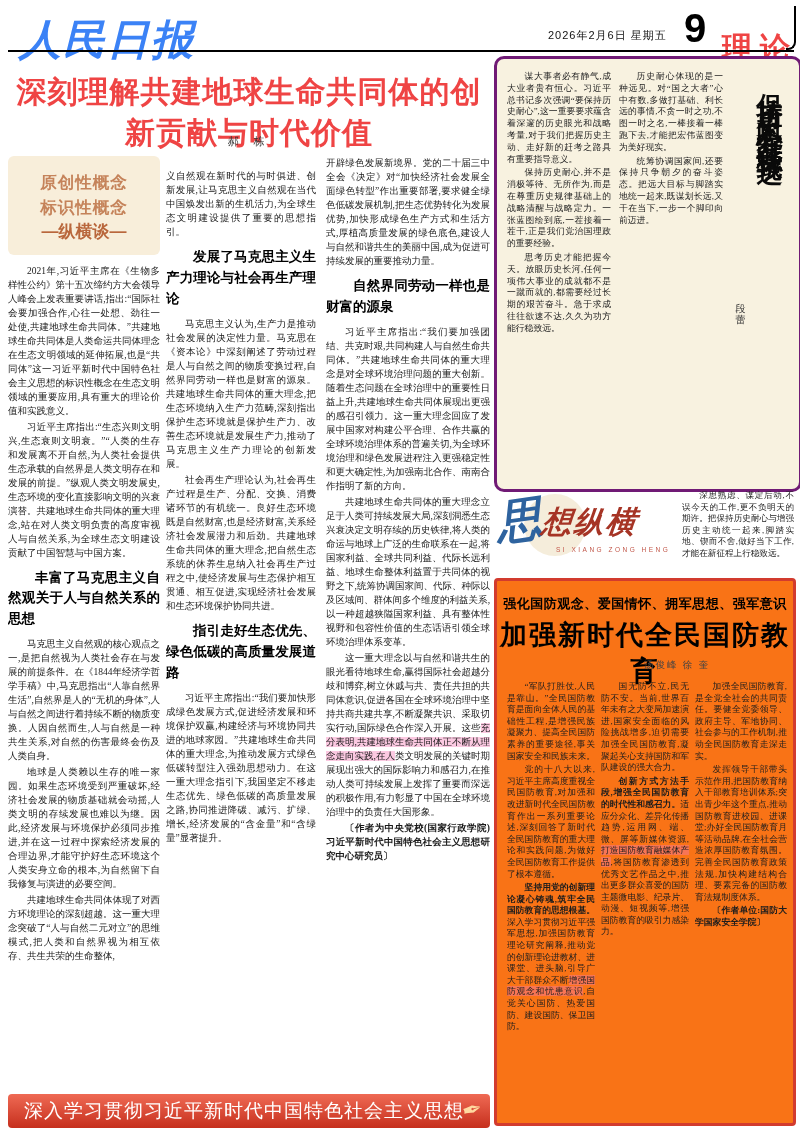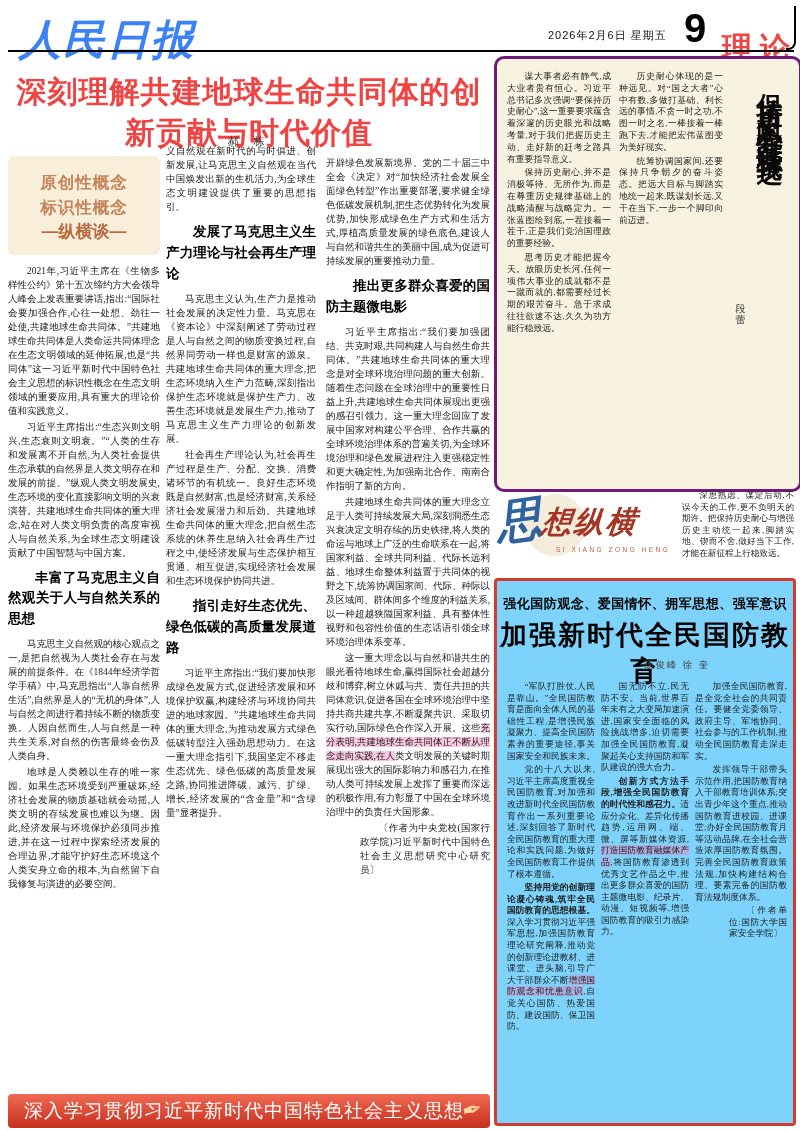--- a/index.html
+++ b/index.html
@@ -25,21 +25,21 @@
         letter-spacing:1px;}
   .main-author{left:8px;top:134px;width:482px;text-align:center;font-size:11px;
         color:#333;letter-spacing:6px;}
   
   .col{position:absolute;text-align:justify;font-size:9.5px;line-height:14px;
         overflow:hidden;color:#191919;}
   .para{text-indent:2em;margin:0 0 2px 0;}
   .noind{text-indent:0;}
   .sec-head{font-family:"Liberation Sans",sans-serif;font-weight:bold;
         font-size:13.5px;line-height:1.55;margin:8px 0 7px 0;text-indent:2em;color:#000;}
-  .attr{font-weight:normal;margin-left:34px;}
+  .attr{font-weight:bold;}
   .hl{background:rgba(246,120,180,.40);}
   
   .kickbox{background:#f8eeda;border-radius:6px;text-align:center;
         padding:14px 0 16px 0;margin-bottom:9px;}
   .kickline{font-size:16.5px;font-weight:bold;color:#c5835a;letter-spacing:1px;
         line-height:1.5;font-family:"Liberation Sans",sans-serif;}
   .kicktalk{font-size:17px;font-weight:bold;color:#b9673c;margin-top:5px;
         font-family:"Liberation Sans",sans-serif;}
   
   .creambox{left:494px;top:56px;width:302px;height:430px;background:#f8f2e0;
@@ -57,21 +57,21 @@
         border-radius:50%;background:#f0e3c8;opacity:.65;}
   .sxchar1{position:absolute;left:2px;top:0px;font-size:46px;font-weight:bold;
         font-style:italic;color:#2e639f;transform:rotate(-8deg);}
   .sxrest{position:absolute;left:48px;top:12px;font-size:30px;font-weight:bold;
         font-style:italic;color:#a63425;transform:skewX(-6deg);letter-spacing:2px;}
   .sxpinyin{position:absolute;left:62px;top:56px;font-size:6.5px;color:#c2584b;
         letter-spacing:2.5px;font-family:"Liberation Sans",sans-serif;}
   .tailtext{left:682px;top:490px;width:112px;height:82px;font-size:8.6px;
         line-height:11.6px;text-align:justify;overflow:hidden;color:#222;}
   
-  .redbox{left:494px;top:578px;width:296px;height:542px;background:#7dd3fc;
+  .redbox{left:494px;top:578px;width:296px;height:542px;background:#f97316;
         border:3px solid #d23b2e;border-radius:4px;}
   .dkicker{position:absolute;left:0;top:14px;width:100%;text-align:center;
         font-size:13px;font-weight:bold;font-family:"Liberation Sans",sans-serif;
         color:#000;letter-spacing:.5px;}
   .dheadline{position:absolute;left:0;top:36px;width:100%;text-align:center;
         font-size:27px;font-weight:bold;letter-spacing:2px;color:#000;
         font-family:"Liberation Serif",serif;}
   .dbyline{position:absolute;left:0;top:78px;width:100%;text-align:center;
         font-size:9.5px;color:#444;letter-spacing:2px;padding-left:32px;}
   .dcol{position:absolute;top:100px;height:426px;overflow:hidden;
@@ -103,34 +103,35 @@
   <div class="kickbox">
     <div class="kickline">原创性概念</div>
     <div class="kickline">标识性概念</div>
     <div class="kicktalk">—纵横谈—</div>
   </div>
   <div class="para">2021年,习近平主席在《生物多样性公约》第十五次缔约方大会领导人峰会上发表重要讲话,指出:“国际社会要加强合作,心往一处想、劲往一处使,共建地球生命共同体。”共建地球生命共同体是人类命运共同体理念在生态文明领域的延伸拓展,也是“共同体”这一习近平新时代中国特色社会主义思想的标识性概念在生态文明领域的重要应用,具有重大的理论价值和实践意义。</div>
   <div class="para">习近平主席指出:“生态兴则文明兴,生态衰则文明衰。”“人类的生存和发展离不开自然,为人类社会提供生态承载的自然界是人类文明存在和发展的前提。”纵观人类文明发展史,生态环境的变化直接影响文明的兴衰演替。共建地球生命共同体的重大理念,站在对人类文明负责的高度审视人与自然关系,为全球生态文明建设贡献了中国智慧与中国方案。</div>
   <div class="sec-head">丰富了马克思主义自然观关于人与自然关系的思想</div>
   <div class="para">马克思主义自然观的核心观点之一,是把自然视为人类社会存在与发展的前提条件。在《1844年经济学哲学手稿》中,马克思指出“人靠自然界生活”,自然界是人的“无机的身体”,人与自然之间进行着持续不断的物质变换。人因自然而生,人与自然是一种共生关系,对自然的伤害最终会伤及人类自身。</div>
   <div class="para">地球是人类赖以生存的唯一家园。如果生态环境受到严重破坏,经济社会发展的物质基础就会动摇,人类文明的存续发展也难以为继。因此,经济发展与环境保护必须同步推进,并在这一过程中探索经济发展的合理边界,才能守护好生态环境这个人类安身立命的根本,为自然留下自我修复与演进的必要空间。</div>
+  <div class="para">共建地球生命共同体体现了对西方环境理论的深刻超越。这一重大理念突破了“人与自然二元对立”的思维模式,把人类和自然界视为相互依存、共生共荣的生命整体,</div>
 </div>
 
-<div class="col" style="left:166px;top:144px;width:150px;height:932px;">
+<div class="col" style="left:166px;top:169px;width:150px;height:932px;">
   <div class="para noind">义自然观在新时代的与时俱进、创新发展,让马克思主义自然观在当代中国焕发出新的生机活力,为全球生态文明建设提供了重要的思想指引。</div>
   <div class="sec-head">发展了马克思主义生产力理论与社会再生产理论</div>
   <div class="para">马克思主义认为,生产力是推动社会发展的决定性力量。马克思在《资本论》中深刻阐述了劳动过程是人与自然之间的物质变换过程,自然界同劳动一样也是财富的源泉。共建地球生命共同体的重大理念,把生态环境纳入生产力范畴,深刻指出保护生态环境就是保护生产力、改善生态环境就是发展生产力,推动了马克思主义生产力理论的创新发展。</div>
   <div class="para">社会再生产理论认为,社会再生产过程是生产、分配、交换、消费诸环节的有机统一。良好生态环境既是自然财富,也是经济财富,关系经济社会发展潜力和后劲。共建地球生命共同体的重大理念,把自然生态系统的休养生息纳入社会再生产过程之中,使经济发展与生态保护相互贯通、相互促进,实现经济社会发展和生态环境保护协同共进。</div>
   <div class="sec-head">指引走好生态优先、绿色低碳的高质量发展道路</div>
   <div class="para">习近平主席指出:“我们要加快形成绿色发展方式,促进经济发展和环境保护双赢,构建经济与环境协同共进的地球家园。”共建地球生命共同体的重大理念,为推动发展方式绿色低碳转型注入强劲思想动力。在这一重大理念指引下,我国坚定不移走生态优先、绿色低碳的高质量发展之路,协同推进降碳、减污、扩绿、增长,经济发展的“含金量”和“含绿量”显著提升。</div>
 </div>
 
 <div class="col" style="left:326px;top:156px;width:164px;height:932px;">
   <div class="para noind">开辟绿色发展新境界。党的二十届三中全会《决定》对“加快经济社会发展全面绿色转型”作出重要部署,要求健全绿色低碳发展机制,把生态优势转化为发展优势,加快形成绿色生产方式和生活方式,厚植高质量发展的绿色底色,建设人与自然和谐共生的美丽中国,成为促进可持续发展的重要推动力量。</div>
-  <div class="sec-head">推出更多群众喜爱的国防主题微电影</div>
+  <div class="sec-head">自然界同劳动一样也是财富的源泉</div>
   <div class="para">习近平主席指出:“我们要加强团结、共克时艰,共同构建人与自然生命共同体。”共建地球生命共同体的重大理念是对全球环境治理问题的重大创新。随着生态问题在全球治理中的重要性日益上升,共建地球生命共同体展现出更强的感召引领力。这一重大理念回应了发展中国家对构建公平合理、合作共赢的全球环境治理体系的普遍关切,为全球环境治理和绿色发展进程注入更强稳定性和更大确定性,为加强南北合作、南南合作指明了新的方向。</div>
   <div class="para">共建地球生命共同体的重大理念立足于人类可持续发展大局,深刻洞悉生态兴衰决定文明存续的历史铁律,将人类的命运与地球上广泛的生命联系在一起,将国家利益、全球共同利益、代际长远利益、地球生命整体利益置于共同体的视野之下,统筹协调国家间、代际、种际以及区域间、群体间多个维度的利益关系,以一种超越狭隘国家利益、具有整体性视野和包容性价值的生态话语引领全球环境治理体系变革。</div>
   <div class="para">
     <span>这一重大理念以与自然和谐共生的眼光看待地球生命,赢得国际社会超越分歧和博弈,树立休戚与共、责任共担的共同体意识,促进各国在全球环境治理中坚持共商共建共享,不断凝聚共识、采取切实行动,国际绿色合作深入开展。这些</span><span class="hl">充分表明,共建地球生命共同体正不断从理念走向实践,在人</span><span>类文明发展的关键时期展现出强大的国际影响力和感召力,在推动人类可持续发展上发挥了重要而深远的积极作用,有力彰显了中国在全球环境治理中的负责任大国形象。</span>
   </div>
   <div class="para attr">〔作者为中央党校(国家行政学院)习近平新时代中国特色社会主义思想研究中心研究员〕</div>
 </div>
 
 <div class="abs creambox">
   <div class="rcol" style="left:10px;top:12px;">

